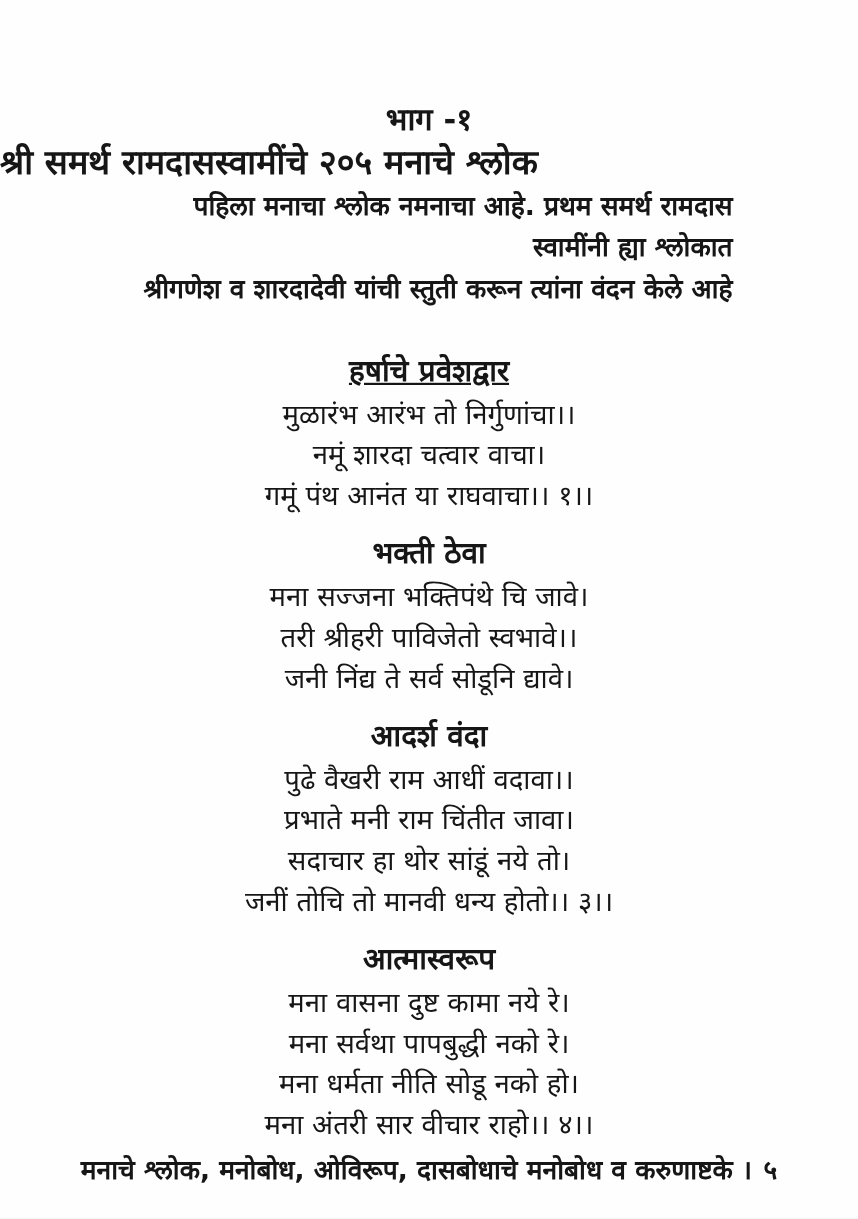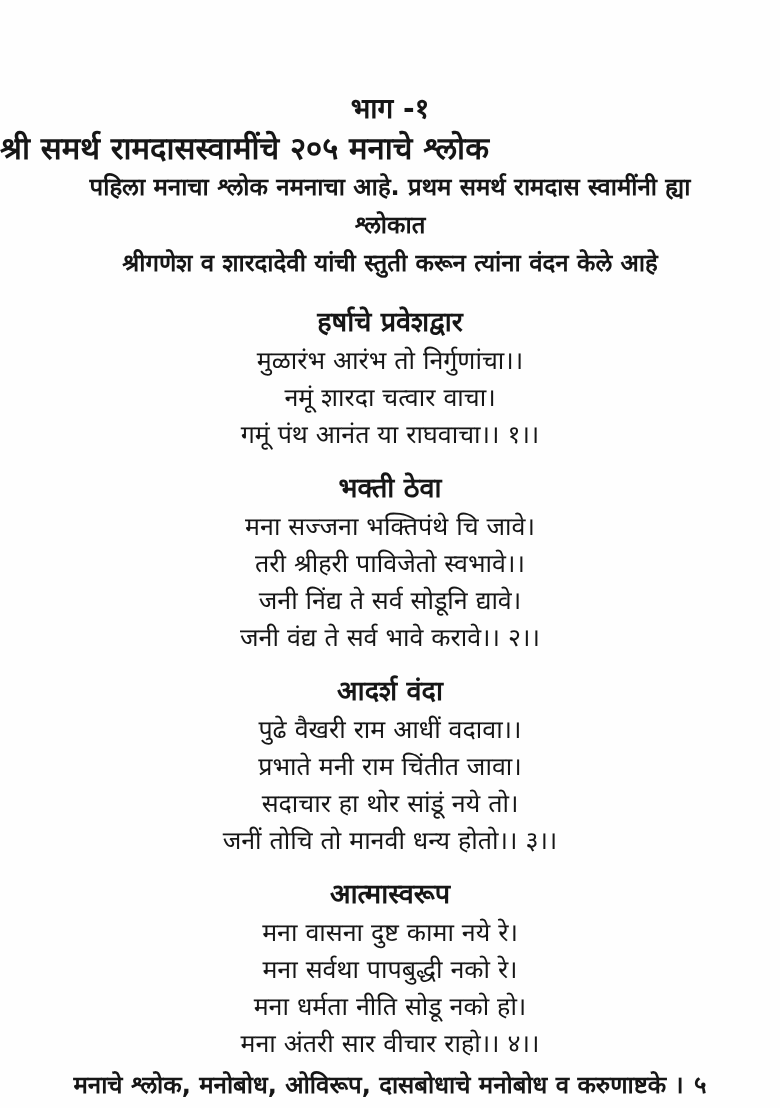--- a/index.html
+++ b/index.html
@@ -25,33 +25,33 @@
     line-height: 38px;
     font-weight: 700;
   }
   .page-title {
     text-align: left;
     font-size: 31px;
     line-height: 40px;
     font-weight: 700;
   }
   .intro {
-    margin: 0 78px;
+    margin: 0 114px;
     font-size: 24px;
     line-height: 38px;
     font-weight: 600;
-    text-align: center;
+    text-align: right;
   }
   .section-heading {
     text-align: center;
     font-size: 27px;
     line-height: 40px;
     font-weight: 700;
   }
-  .section-first { margin-top: 20px; }
+  .section-first { margin-top: 36px; text-decoration: underline; }
   .section-next  { margin-top: 15px; }
   .verse-line {
     text-align: center;
     font-size: 25px;
     line-height: 37px;
     font-weight: 400;
   }
   .footer-line {
     margin-top: 4px;
     text-align: center;
@@ -81,21 +81,20 @@
     <div class="verse-line">मुळारंभ आरंभ तो निर्गुणांचा।।</div>
     <div class="verse-line">नमूं शारदा चत्वार वाचा।</div>
     <div class="verse-line">गमूं पंथ आनंत या राघवाचा।। १।।</div>
   </div>
 
   <div>
     <div class="section-heading section-next">भक्ती ठेवा</div>
     <div class="verse-line">मना सज्जना भक्तिपंथे चि जावे।</div>
     <div class="verse-line">तरी श्रीहरी पाविजेतो स्वभावे।।</div>
     <div class="verse-line">जनी निंद्य ते सर्व सोडूनि द्यावे।</div>
-    <div class="verse-line">जनी वंद्य ते सर्व भावे करावे।। २।।</div>
   </div>
 
   <div>
     <div class="section-heading section-next">आदर्श वंदा</div>
     <div class="verse-line">पुढे वैखरी राम आधीं वदावा।।</div>
     <div class="verse-line">प्रभाते मनी राम चिंतीत जावा।</div>
     <div class="verse-line">सदाचार हा थोर सांडूं नये तो।</div>
     <div class="verse-line">जनीं तोचि तो मानवी धन्य होतो।। ३।।</div>
   </div>
 

